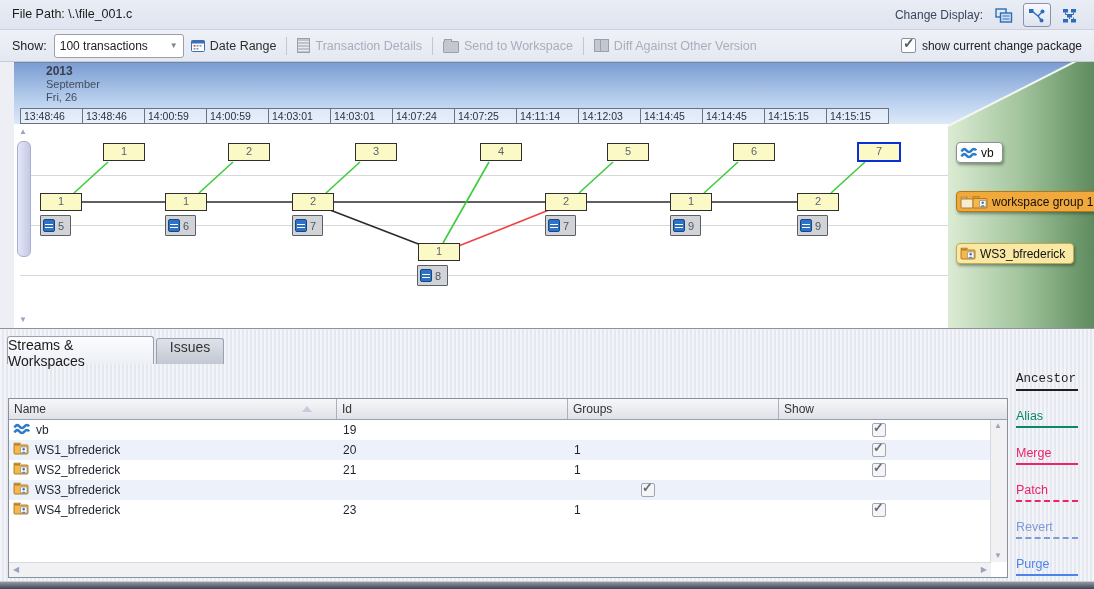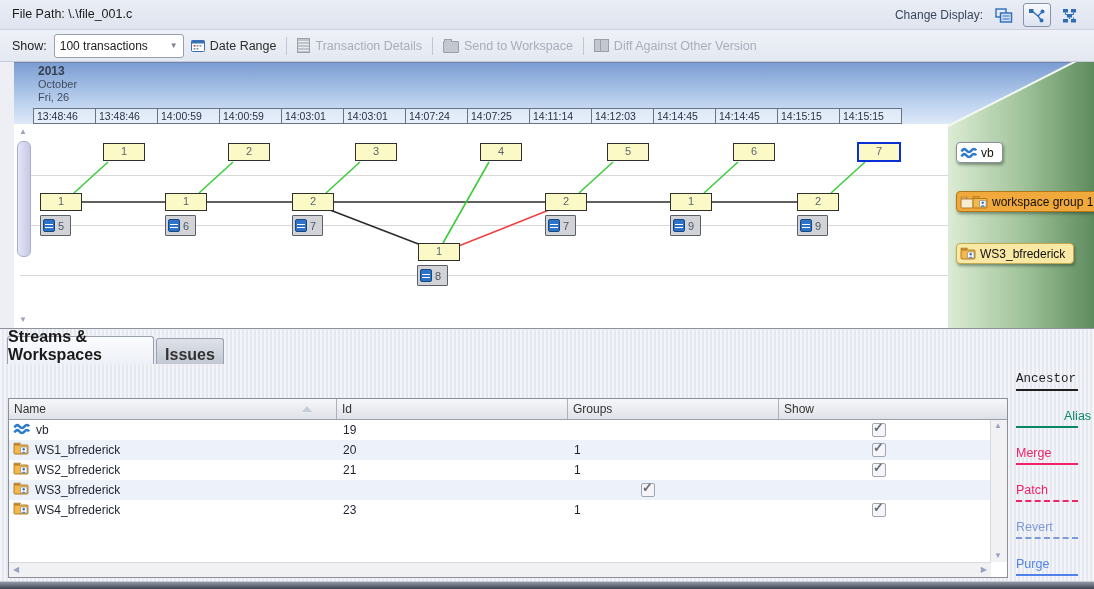--- a/index.html
+++ b/index.html
@@ -35,23 +35,23 @@
   .gicon-folder{width:14px;height:10px;background:#c3c7d0;border:1px solid #9aa0aa;border-radius:1px;position:relative;margin-top:3px}
   .gicon-folder::before{content:"";position:absolute;left:0;top:-3px;width:6px;height:2px;background:#c3c7d0;border:1px solid #9aa0aa;border-bottom:none}
   .gicon-diff{width:13px;height:11px;background:#c3c7d0;border:1px solid #9aa0aa;
               background-image:linear-gradient(90deg,transparent 5px,#9aa0aa 5px 6px,transparent 6px)}
 
   
   #graphpanel{position:absolute;left:0;top:62px;width:1094px;height:266px;background:#fff;
               border-bottom:1px solid #8d929d;box-sizing:content-box}
   #gheader{position:absolute;left:14px;right:0;top:0;height:62px;
            background:linear-gradient(#7b9dd2,#b9d0ee 62%,#dde9f8);border-top:1px solid #6e86ac;box-sizing:border-box}
-  #gdate{position:absolute;left:24px;top:2px;line-height:13px;font-size:11px;color:#414b5e}
+  #gdate{position:absolute;left:32px;top:2px;line-height:13px;font-size:11px;color:#414b5e}
   #gdate .year{font-weight:bold;font-size:12px;color:#38404f}
-  #timerow{position:absolute;left:19px;bottom:0;height:16px;display:flex;background:rgba(240,246,253,.55);
+  #timerow{position:absolute;left:6px;bottom:0;height:16px;display:flex;background:rgba(240,246,253,.55);
            border-top:1px solid #6b7280;border-bottom:1px solid #6b7280;border-left:1px solid #6b7280;box-sizing:border-box}
   .tl-cell{width:62px;flex:0 0 62px;box-sizing:border-box;border-right:1px solid #6b7280;
            font-size:10.5px;color:#2b3140;padding:1px 0 0 3px;white-space:nowrap;overflow:hidden}
   .left-gutter{position:absolute;left:0;top:0;width:14px;height:100%;background:#edeff5}
   .lane-line{position:absolute;left:20px;width:930px;height:1px;background:#d8d8d8}
   #edgesvg,#wedgesvg{position:absolute;left:0;top:0;width:1094px;height:266px;pointer-events:none}
   #gnodes{position:absolute;left:0;top:0;width:100%;height:100%}
   .vnode{position:absolute;width:40px;height:16px;background:#fbf9c5;border:1px solid #2f2f2f;
          font-size:11px;line-height:15px;text-align:center;color:#5d6572}
   .vnode.selected{border:2px solid #0a2fd4;margin:-1px 0 0 -1px}
@@ -67,21 +67,21 @@
   .slabel.stream{background:#fff;border-color:#8a8f98}
   .slabel.group{background:#f2a93b;border-color:#b07a1c}
   .slabel.workspace{background:#f9e9a4;border-color:#c2ab55}
   #gvscroll{position:absolute;left:16px;top:66px;width:15px;height:196px}
   #gvthumb{position:absolute;left:1px;top:13px;width:12px;height:114px;border:1px solid #a9aed2;border-radius:6px;
            background:linear-gradient(90deg,#e4e7f5,#c4c9e6)}
   .sarrow{position:absolute;font-size:8px;color:#9aa2c2;left:3px;line-height:8px}
 
   
   .tab{position:absolute;box-sizing:border-box;border:1px solid #99a1b1;border-bottom:none;border-radius:3px 3px 0 0;
-       font-weight:bold;font-size:16px;display:flex;align-items:flex-end;justify-content:center}
+       font-weight:normal;font-size:14px;display:flex;align-items:flex-start;justify-content:center}
   #tab-streams{left:7px;top:336px;width:147px;height:28px;background:linear-gradient(#fbfcfe,#edf0f6);color:#1a1a1a;z-index:3}
   #tab-issues{left:156px;top:338px;width:68px;height:26px;background:linear-gradient(#dfe2ea,#c2c7d1);color:#333}
   #filterrow{position:absolute;left:0;top:364px;width:100%;height:34px}
 
   #wstable{position:absolute;left:8px;top:398px;width:1000px;height:180px;border:1px solid #8a8f9a;
            background:#fff;box-sizing:border-box;overflow:hidden}
   #thead{display:flex;height:20px;background:linear-gradient(#f6f7f9,#dfe2e8);border-bottom:1px solid #99a0ac}
   .th{box-sizing:border-box;border-right:1px solid #aab0bc;padding:3px 0 0 5px;color:#333;font-size:12px;position:relative}
   .th-name{width:328px}.th-id{width:231px}.th-groups{width:211px}.th-show{width:228px;border-right:none}
   .sort-tri{position:absolute;right:24px;top:7px;width:0;height:0;
@@ -168,28 +168,32 @@
     <span class="tb-sep"></span>
     <span class="tb-item disabled">
       <span class="gicon-folder"></span>
       <span>Send to Workspace</span>
     </span>
     <span class="tb-sep"></span>
     <span class="tb-item disabled">
       <span class="gicon-diff"></span>
       <span>Diff Against Other Version</span>
     </span>
+    <span id="tb-right">
+      <span class="checkbox"></span>
+      <span>show current change package</span>
+    </span>
   </div>
 
   <div id="graphpanel">
     <div class="left-gutter"></div>
     <div id="gheader">
       <div id="gdate">
         <div class="year">2013</div>
-        <div>October</div>
+        <div>September</div>
         <div>Fri, 26</div>
       </div>
       <div id="timerow">
           <div class="tl-cell">13:48:46</div>
           <div class="tl-cell">13:48:46</div>
           <div class="tl-cell">14:00:59</div>
           <div class="tl-cell">14:00:59</div>
           <div class="tl-cell">14:03:01</div>
           <div class="tl-cell">14:03:01</div>
           <div class="tl-cell">14:07:24</div>
@@ -439,21 +443,21 @@
       <span class="sarrow" style="left:auto;right:4px;top:3px">▶</span>
     </div>
   </div>
 
   <div id="legend">
       <div class="leg-item">
         <div class="leg-label" style="color: rgb(31, 31, 31); font-family: Liberation Mono, monospace;">Ancestor</div>
         <div class="leg-line" style="border-top: 2px solid rgb(31, 31, 31);"></div>
       </div>
       <div class="leg-item">
-        <div class="leg-label" style="color: rgb(11, 135, 101); padding-left: 48px;">Alias</div>
+        <div class="leg-label" style="color: rgb(11, 135, 101);">Alias</div>
         <div class="leg-line" style="border-top: 2px solid rgb(11, 135, 101);"></div>
       </div>
       <div class="leg-item">
         <div class="leg-label" style="color: rgb(239, 35, 104);">Merge</div>
         <div class="leg-line" style="border-top: 2px solid rgb(239, 35, 104);"></div>
       </div>
       <div class="leg-item">
         <div class="leg-label" style="color: rgb(239, 35, 104);">Patch</div>
         <div class="leg-line" style="border-top: 2px dashed rgb(239, 35, 104);"></div>
       </div>

